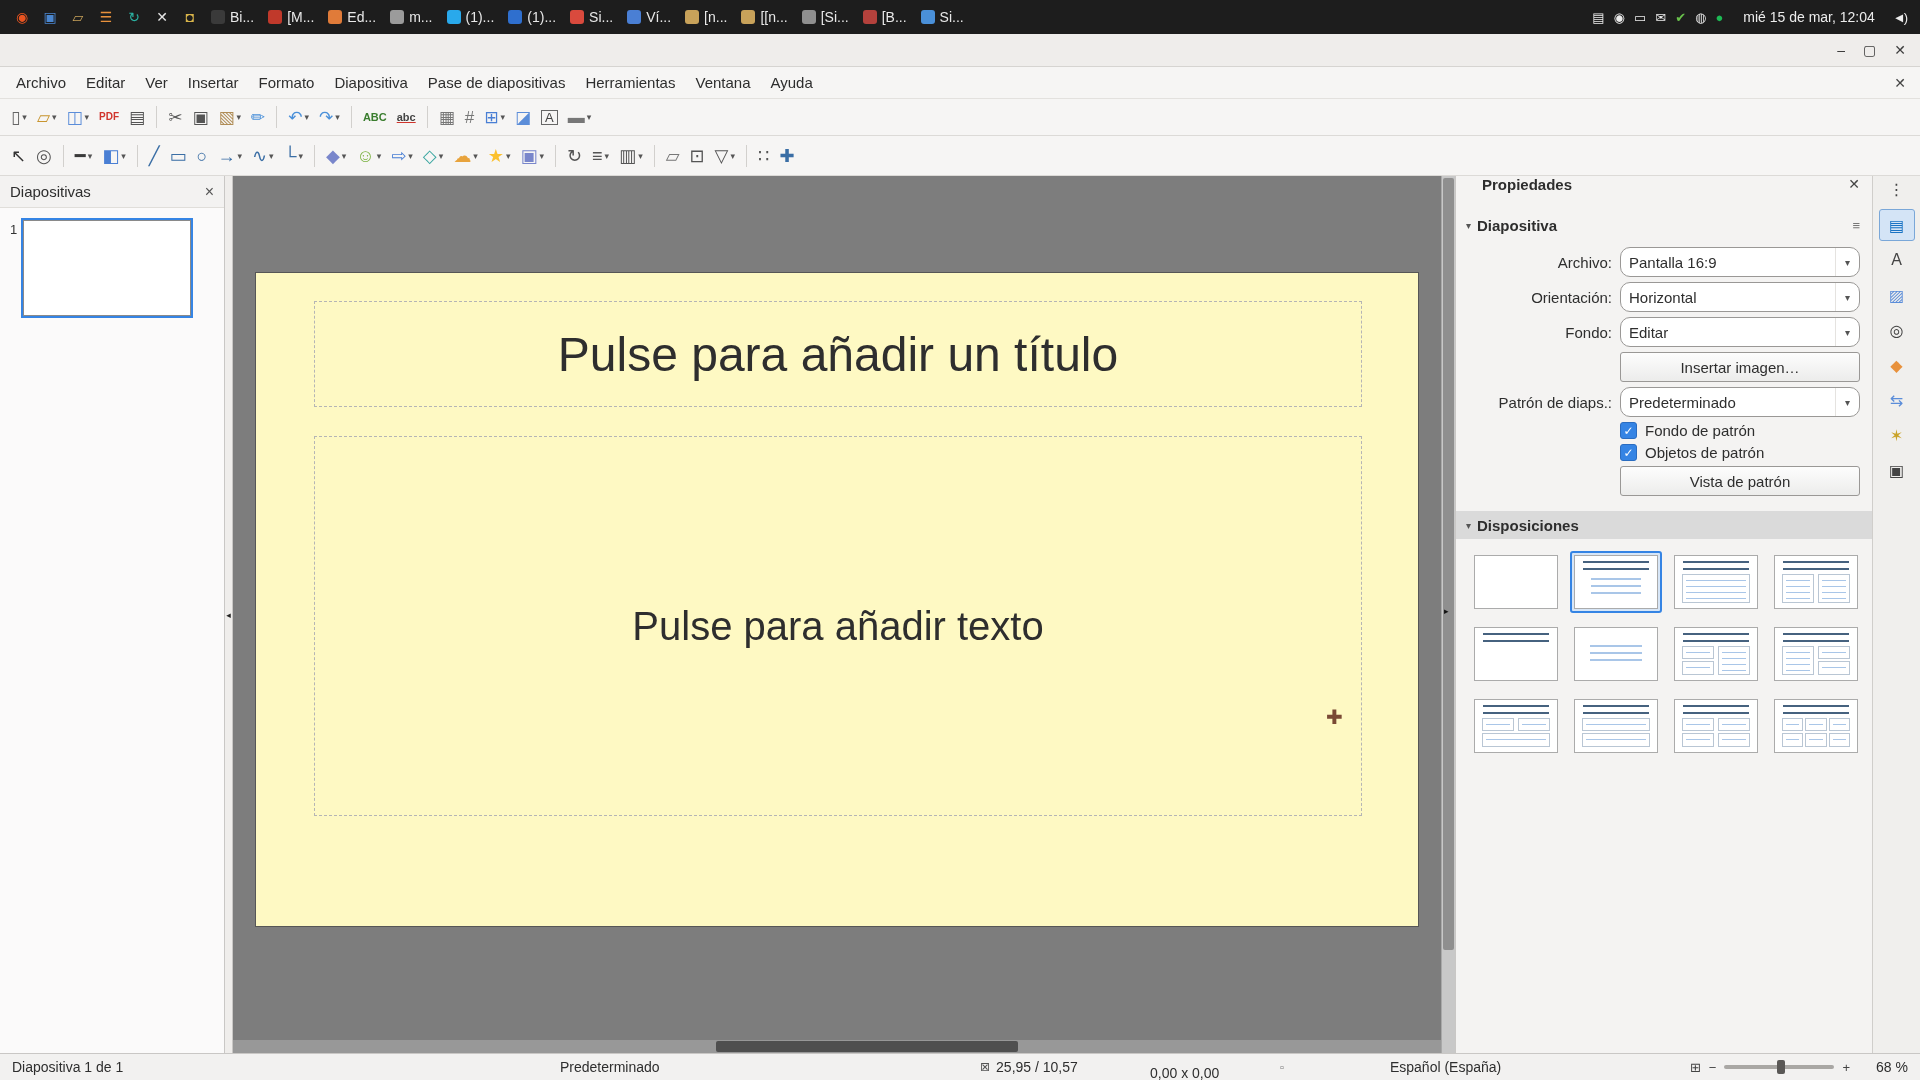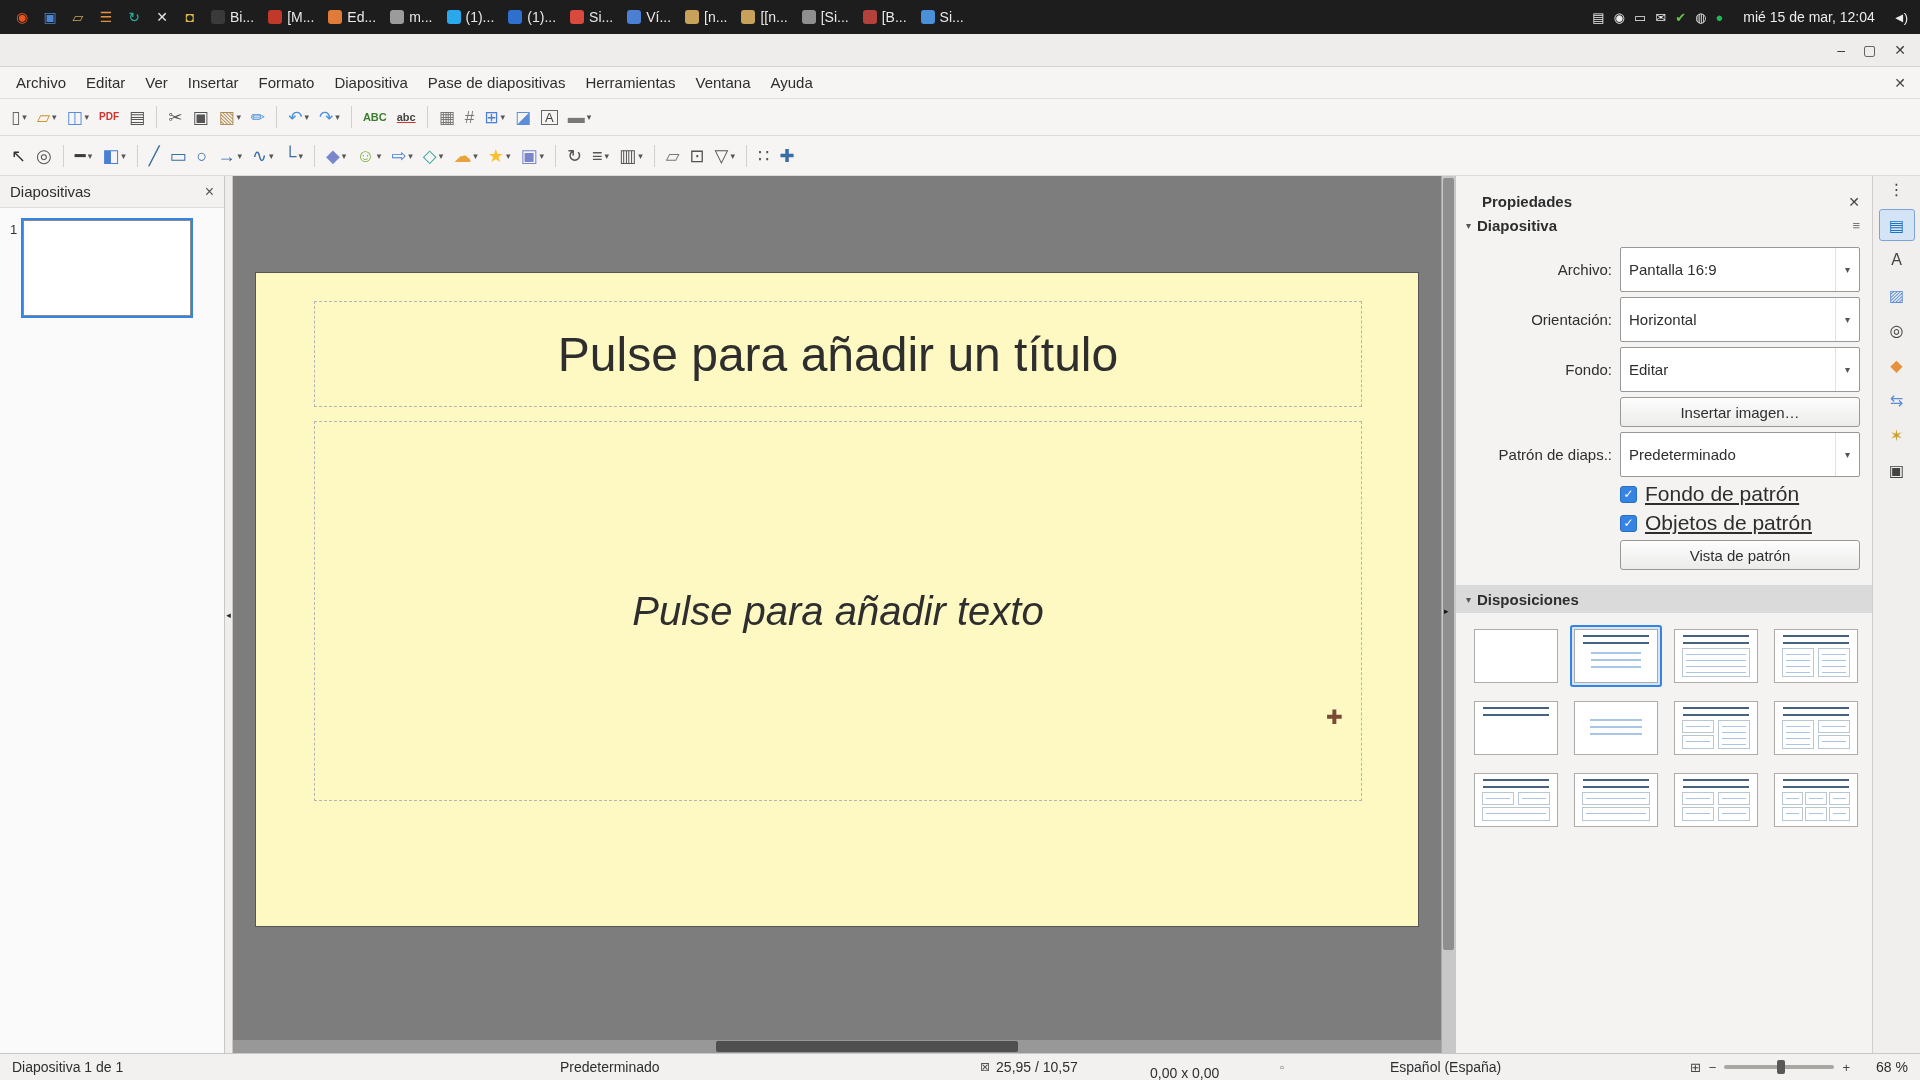--- a/index.html
+++ b/index.html
@@ -70,57 +70,57 @@
               align-items:center; justify-content:center; flex:0 0 auto; }
   .splitter .arr { font-size:9px; color:#222; }
 
   
   .workspace { flex:1; position:relative; background:#7d7d7d; min-width:0; display:flex;
                justify-content:center; align-items:flex-start; padding-top:96px; }
   .slide { width:1164px; height:655px; background:#fef9c3; border:1px solid #565656; position:relative; }
   .ph { position:absolute; border:1px dashed #b5b5b5; display:flex; align-items:center; justify-content:center; }
   .title-ph { left:58px; top:28px; width:1048px; height:106px; }
   .title-ph span { font-size:48px; color:#2e2e2e; }
-  .body-ph { left:58px; top:148px; width:1048px; height:380px;font-style:italic; }
+  .body-ph { left:58px; top:163px; width:1048px; height:380px; }
   .body-ph span { font-size:40px; color:#2e2e2e; }
   .move-cursor { position:absolute; left:1070px; top:432px; font-size:20px; color:#7a4a35; }
   .hscroll { position:absolute; left:0; right:0; bottom:0; height:13px; background:#989898; }
   .hthumb { position:absolute; left:40%; width:25%; top:1px; bottom:1px; background:#4f4f4f; border-radius:2px; }
 
   .vscroll { width:14px; background:#c8c8c8; position:relative; flex:0 0 auto; border-left:1px solid #a8a8a8; }
   .vthumb { position:absolute; left:1px; right:1px; top:2px; height:88%; background:#8f8f8f; border-radius:2px; }
   .vscroll .arr { position:absolute; left:2px; top:49%; font-size:9px; color:#111; }
 
   
   .props { width:417px; background:#f4f3f2; border-left:1px solid #c9c7c5; flex:0 0 auto;
            display:flex; flex-direction:column; overflow:hidden; }
-  .props-header { height:34px; display:flex; align-items:flex-end; justify-content:space-between; padding:0 12px 0 26px; }
+  .props-header { height:34px; display:flex; align-items:flex-start; justify-content:space-between; padding:0 12px 0 26px; }
   .props-title { font-size:15px; font-weight:700; color:#2e2e2e; }
   .ph-icons { display:flex; gap:14px; }
   .ph-icons span { font-size:14px; color:#444; }
   .section-header { height:30px; display:flex; align-items:center; gap:6px; padding:0 12px 0 10px; }
   .section-header .tri { font-size:10px; color:#555; }
   .section-header .sec-title { font-size:15px; font-weight:700; color:#2e2e2e; flex:1; }
   .sec-more { font-size:13px; color:#777; }
   .prop-rows { padding:2px 0 0 0; }
   .prop-row { display:grid; grid-template-columns:148px 240px; column-gap:8px; align-items:center;
               margin:5px 0; padding-left:8px; }
   .prop-label { text-align:right; font-size:15px; color:#2e2e2e; }
-  .select { display:flex; height:45px; background:#fff; border:1px solid #9a9896; border-radius:2px;
+  .select { display:flex; height:30px; background:#fff; border:1px solid #9a9896; border-radius:10px;
             align-items:center; justify-content:space-between; padding-left:8px; }
   .sel-val { font-size:15px; color:#2e2e2e; }
   .sel-arrow { width:24px; text-align:center; font-size:10px; color:#555; border-left:1px solid #e5e3e0;
                height:100%; display:flex; align-items:center; justify-content:center; }
   .pbtn { height:30px; width:240px; font-size:15px; color:#2e2e2e; background:linear-gradient(#fdfdfd,#ececeb);
           border:1px solid #9a9896; border-radius:3px; font-family:inherit; }
   .cb-wrap { display:flex; align-items:center; gap:8px; }
   .cb { width:17px; height:17px; background:#3584e4; border:1px solid #2a6cc0; border-radius:3px;
         display:flex; align-items:center; justify-content:center; flex:0 0 auto; }
   .cb-check { color:#fff; font-size:12px; line-height:1; }
-  .cb-label { font-size:21px; color:#2e2e2e;text-decoration:underline; }
+  .cb-label { font-size:15px; color:#2e2e2e; }
   .layouts-header { height:28px; background:#dadada; display:flex; align-items:center; gap:6px;
                     padding:0 10px; margin-top:10px; }
   .layouts-header .tri { font-size:10px; color:#555; }
   .layouts-header .sec-title { font-size:15px; font-weight:700; color:#2e2e2e; }
   .layout-grid { display:grid; grid-template-columns:repeat(4,1fr); gap:10px 8px; padding:12px 14px; }
   .lay-cell { padding:2px; border:2px solid transparent; border-radius:3px; display:flex;
               align-items:center; justify-content:center; }
   .lay-cell.sel { border-color:#3584e4; background:#d7e6f7; }
   .lay-thumb { width:84px; height:54px; background:#fff; border:1px solid #ababab; position:relative; }
   .lay-thumb div { position:absolute; }

